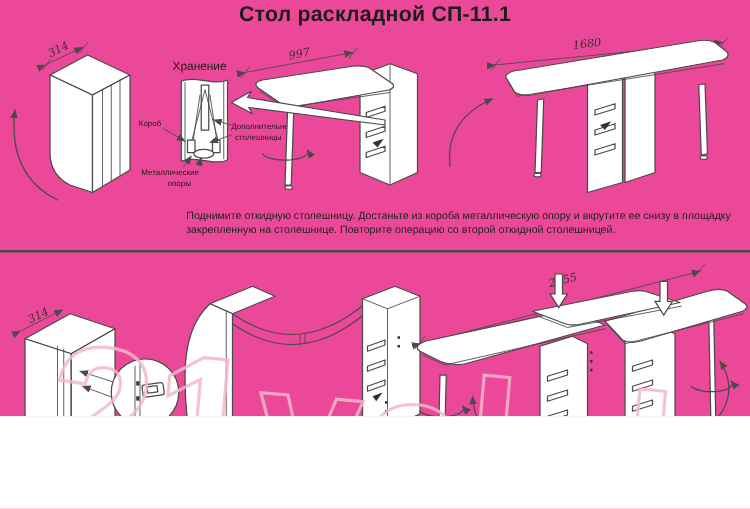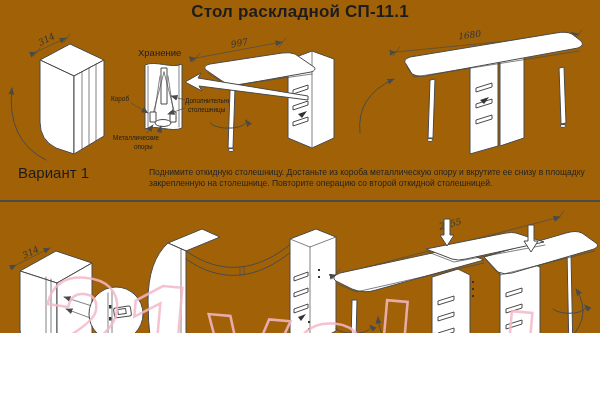--- a/index.html
+++ b/index.html
@@ -1,16 +1,16 @@
 <!DOCTYPE html>
 <html><head>
 <meta charset="utf-8">
 <style>
   html,body{margin:0;padding:0;background:#fff}
-  .page{position:relative;width:600px;height:333px;background:#a16207;overflow:hidden;
+  .page{position:relative;width:600px;height:333px;background:#ec4899;overflow:hidden;
         font-family:"Liberation Sans",sans-serif;color:#1c1c1c}
   .title{position:absolute;top:2px;left:0;width:100%;text-align:center;
          font-size:17px;font-weight:bold;letter-spacing:.2px;z-index:7}
   .heading{position:absolute;font-size:15px;z-index:7}
   #h1{left:18px;top:164px}
   #h2{left:18px;top:211px}
   .v1text{position:absolute;left:149px;top:167px;width:452px;font-size:8.5px;
           line-height:1.3;color:#222;z-index:7}
   .divider{position:absolute;left:0;top:200px;width:600px;height:2px;background:#4a4a4a;z-index:7}
   .steps-list{position:absolute;left:5px;top:356px;width:382px;font-size:7.4px;
@@ -120,21 +120,20 @@
       <polygon class="fw" points="430,54 435,53 433,112 428,112"></polygon>
       <ellipse class="fw" cx="430" cy="114" rx="3" ry="1.5"></ellipse>
       <polygon class="fw" points="559,42 564,41 566,97 561,98"></polygon>
       <ellipse class="fw" cx="563" cy="100" rx="3" ry="1.5"></ellipse>
       <path class="fw" d="M406,38 Q402,34 410,31 L556,7 Q566,5 572,8 L581,15 Q585,19 578,22 L430,49 Q420,52 412,48 Z"></path>
       <polyline class="ln thin" points="407,41 414,51 579,25"></polyline>
       <path class="ln" d="M360,107 Q356,70 394,53" marker-end="url(#ah)"></path>
     </g>
   </svg>
 
-  <div id="h1" class="heading">Вариант 1</div>
   <div class="v1text">Поднимите откидную столешницу. Достаньте из короба металлическую опору и вкрутите ее снизу в площадку закрепленную на столешнице. Повторите операцию со второй откидной столешницей.</div>
 
   <div class="divider"></div>
 
 
   <svg id="v2" width="600" height="202" viewBox="0 0 600 202">
 
     <g>
       <line class="ln thin" x1="16" y1="60" x2="50" y2="43" marker-start="url(#ah)" marker-end="url(#ah)"></line>
       <text class="dim" text-anchor="middle" transform="translate(32,50) rotate(-26)">314</text>

